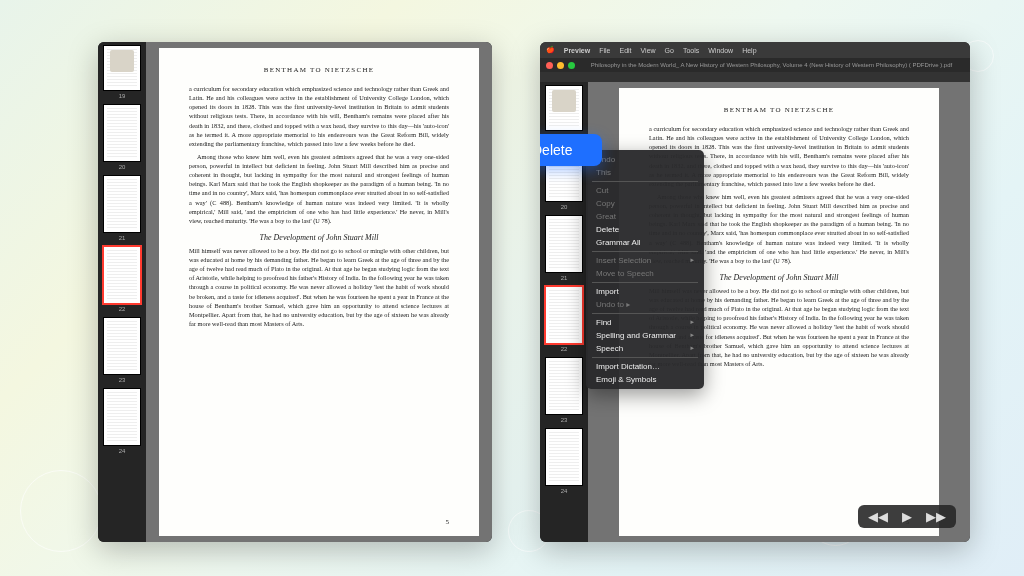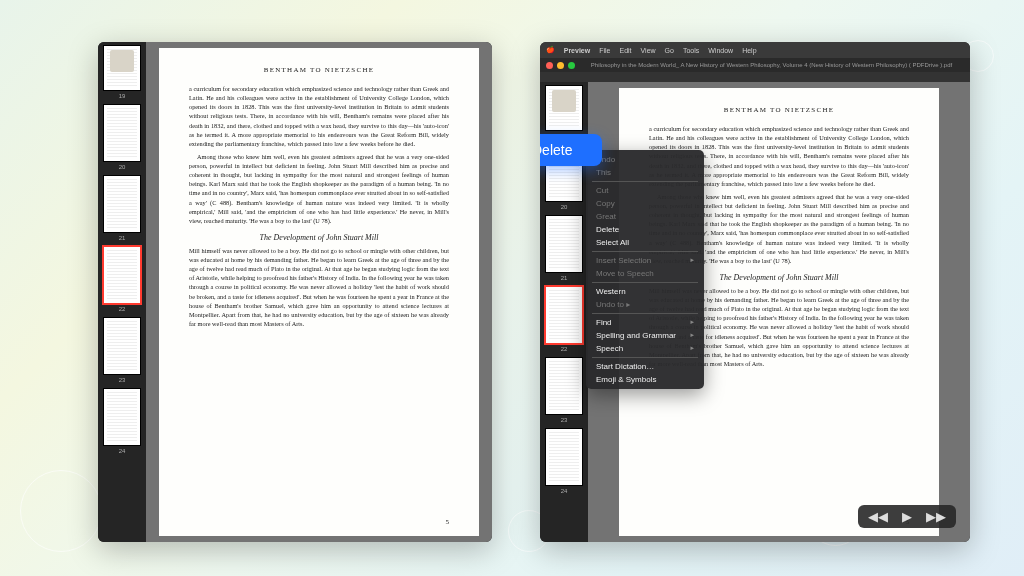--- a/index.html
+++ b/index.html
@@ -152,33 +152,33 @@
     </div>
 
     <div class="ctx" id="ctx">
         <div class="mi dis">Undo</div>
         <div class="mi dis">This</div>
         <div class="sep"></div>
         <div class="mi dis">Cut</div>
         <div class="mi dis">Copy</div>
         <div class="mi dis">Great</div>
         <div class="mi">Delete</div>
-        <div class="mi">Select All</div>
+        <div class="mi">Grammar All</div>
         <div class="sep"></div>
         <div class="mi dis">Insert Selection<span class="arr">▸</span></div>
         <div class="mi dis">Move to Speech</div>
         <div class="sep"></div>
-        <div class="mi">Western</div>
+        <div class="mi">Import</div>
         <div class="mi dis">Undo to ▸</div>
         <div class="sep"></div>
         <div class="mi">Find<span class="arr">▸</span></div>
         <div class="mi">Spelling and Grammar<span class="arr">▸</span></div>
         <div class="mi">Speech<span class="arr">▸</span></div>
         <div class="sep"></div>
-        <div class="mi">Start Dictation…</div>
+        <div class="mi">Import Dictation…</div>
         <div class="mi">Emoji &amp; Symbols</div>
       </div>
   </div>
 
   <div class="tip">Delete</div>
 
   <div class="pb">
     <span>◀◀</span>
     <span>▶</span>
     <span>▶▶</span>

